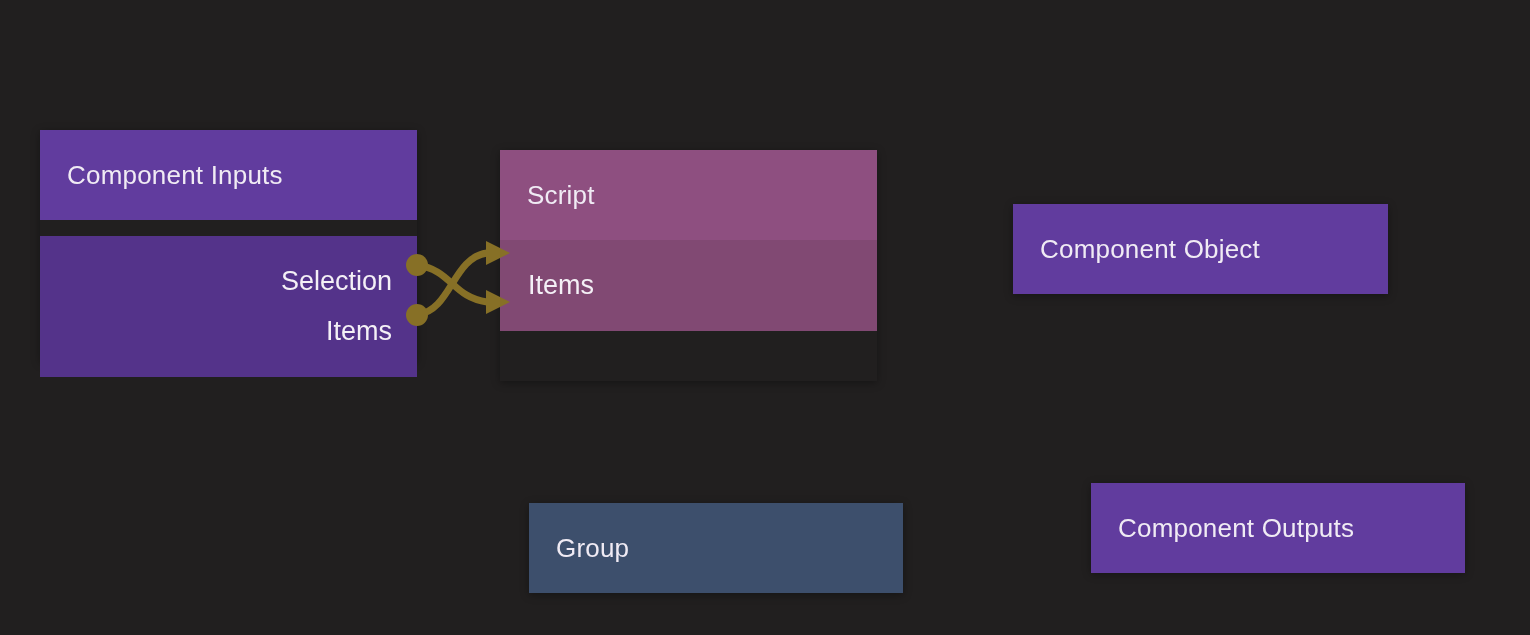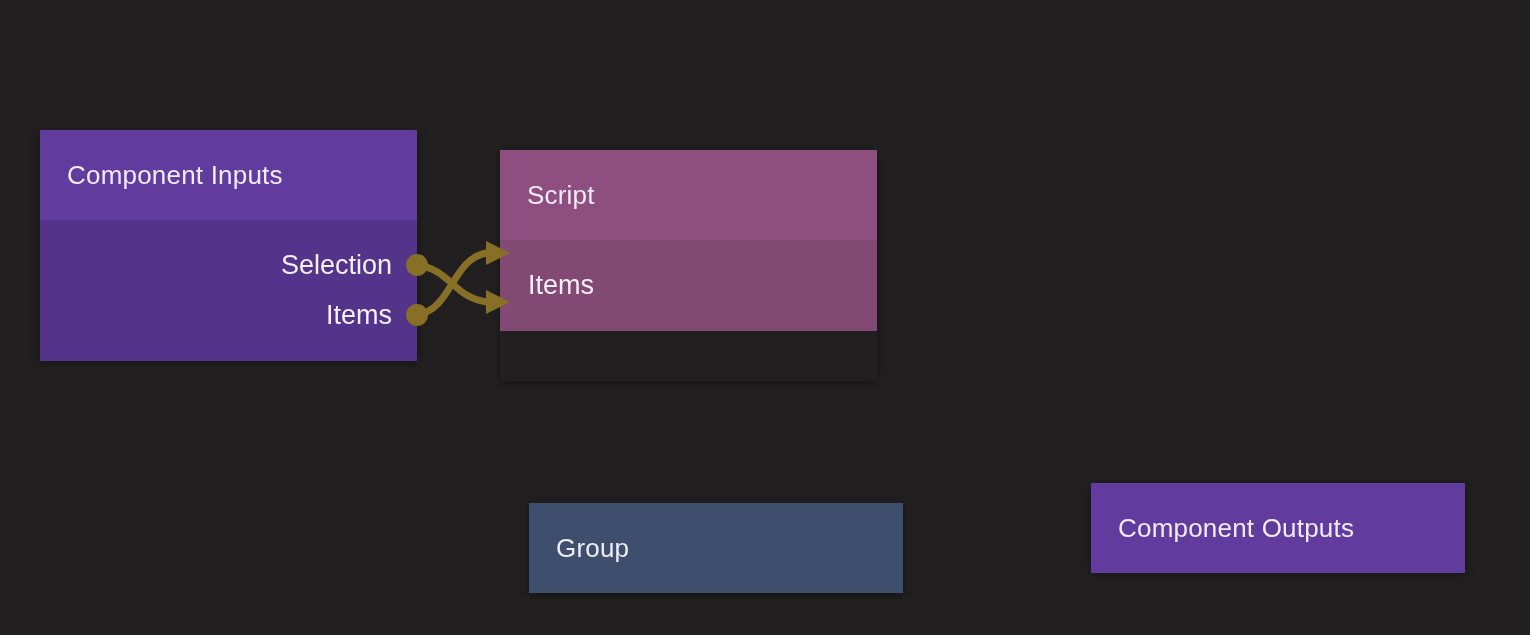--- a/index.html
+++ b/index.html
@@ -25,21 +25,21 @@
     display: flex;
     align-items: center;
     height: 90px;
     padding-left: 27px;
     font-size: 26px;
     letter-spacing: 0.2px;
     white-space: nowrap;
   }
   
   .theme-purple .node-header { background: #613c9e; }
-  .theme-purple .node-body   { background: #54338a; }
+  .theme-purple .node-body   { background: #54338a; margin-top: 16px; }
   .theme-mauve  .node-header { background: #8e4f80; }
   .theme-mauve  .node-body   { background: #814973; }
   .theme-blue   .node-header { background: #3d4f6c; }
 
   .node-body {
     padding-top: 20px;
     padding-bottom: 21px;
   }
   .port {
     height: 50px;
@@ -83,20 +83,25 @@
     <div class="node-header">
       <span>Script</span>
     </div>
     <div class="node-body">
       <div class="port side-left">
         <span>Items</span>
       </div>
     </div>
   </div>
 
+  <div class="node theme-purple" style="left:1013px; top:204px; width:375px; height:90px;">
+    <div class="node-header">
+      <span>Component Object</span>
+    </div>
+  </div>
 
   <div class="node theme-purple" style="left:1091px; top:445px; width:374px; height:89px;margin-top:38px;">
     <div class="node-header">
       <span>Component Outputs</span>
     </div>
   </div>
 
   <div class="node theme-blue" style="left:529px; top:503px; width:374px; height:90px;">
     <div class="node-header">
       <span>Group</span>

